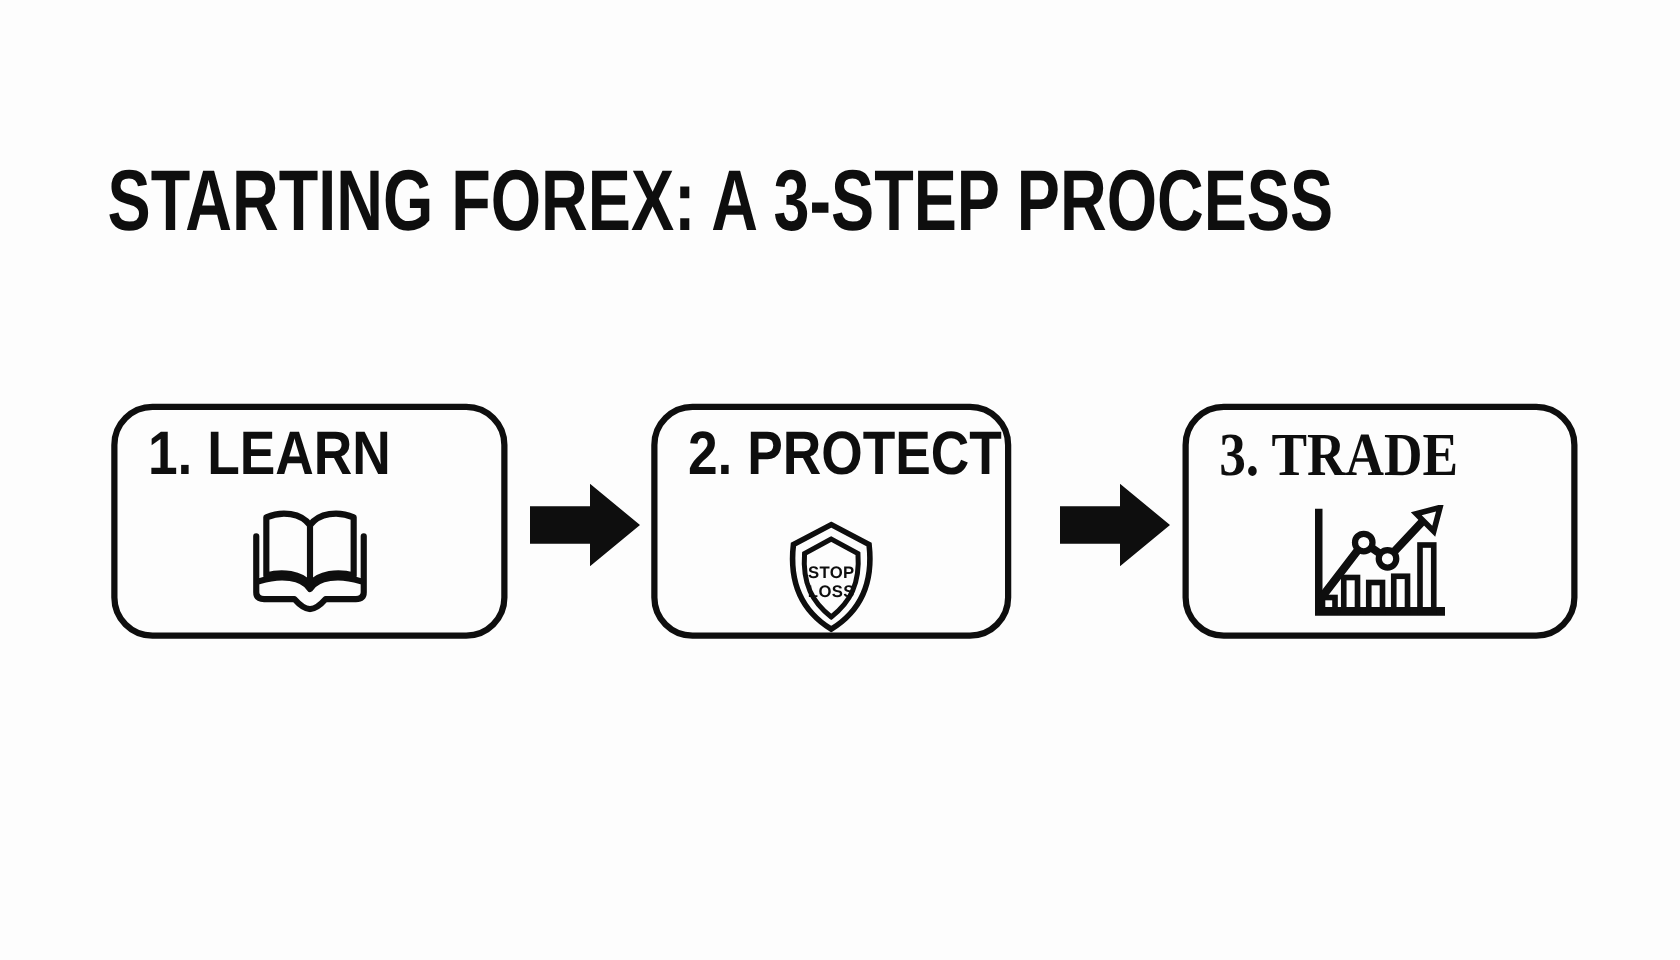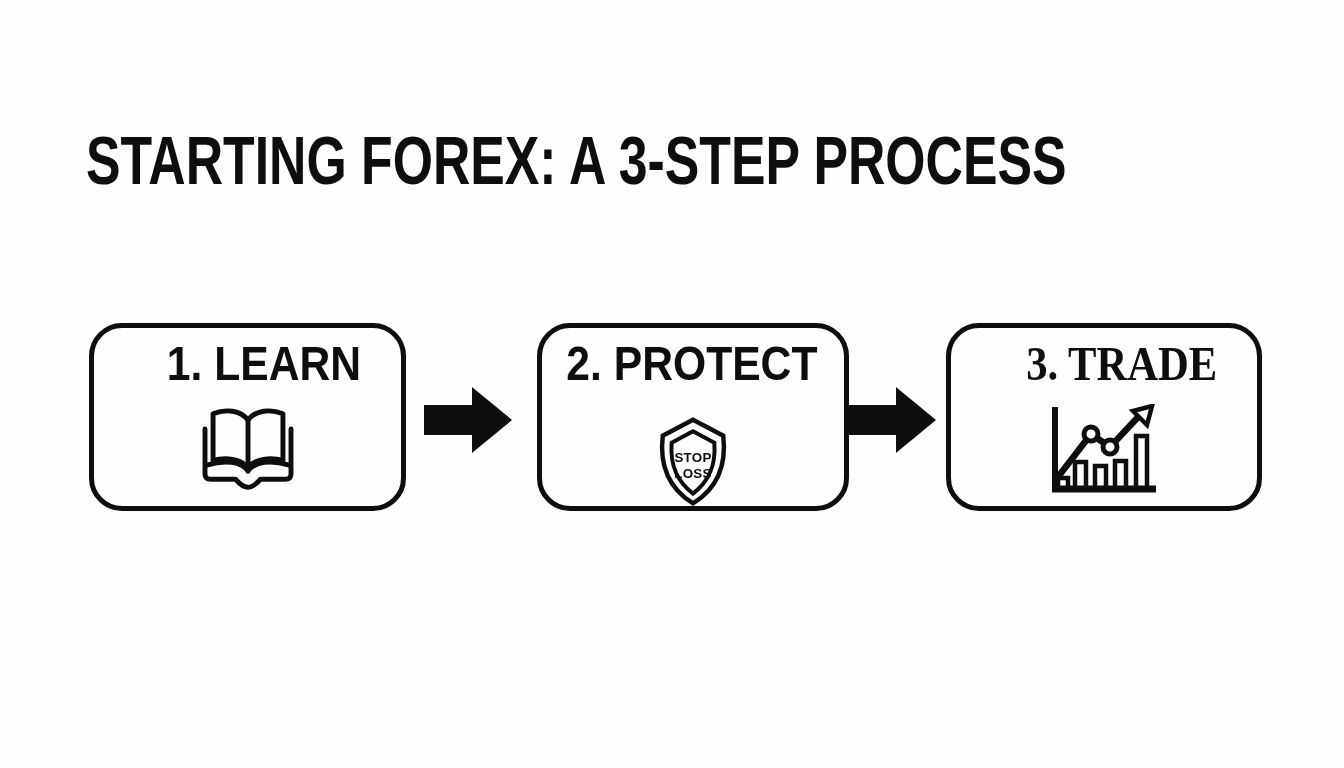--- a/index.html
+++ b/index.html
@@ -10,21 +10,20 @@
     font-family: "Liberation Sans", "DejaVu Sans", sans-serif;
     overflow: hidden;
   }
   .stage {
     position: relative;
     width: 1344px;
     height: 768px;
     background: #fdfdfd;
     overflow: hidden;
     color: #0e0e0e;
-    text-align: right;
   }
   .title {
     position: absolute;
     left: 86px;
     top: 126px;
     font-size: 69px;
     line-height: 1;
     font-weight: 700;
     letter-spacing: 0px;
     white-space: nowrap;
@@ -37,21 +36,21 @@
     top: 323px;
     height: 188px;
     border: 5px solid #0e0e0e;
     border-radius: 33px;
     background: #fdfdfd;
     display: flex;
     flex-direction: column;
     align-items: center;
   }
   .step-box.b1 { left: 89px;  width: 317px; }
-  .step-box.b2 { left: 537px; width: 312px; gap: 16px; }
+  .step-box.b2 { left: 521px; width: 288px; gap: 16px; }
   .step-box.b3 { left: 946px; width: 316px; font-family: Liberation Serif, serif; }
   .step-label {
     align-self: stretch;
     padding-left: 28px;
     margin-top: 11px;
     font-size: 49px;
     line-height: 1;
     font-weight: 700;
     white-space: nowrap;
     color: #0e0e0e;

